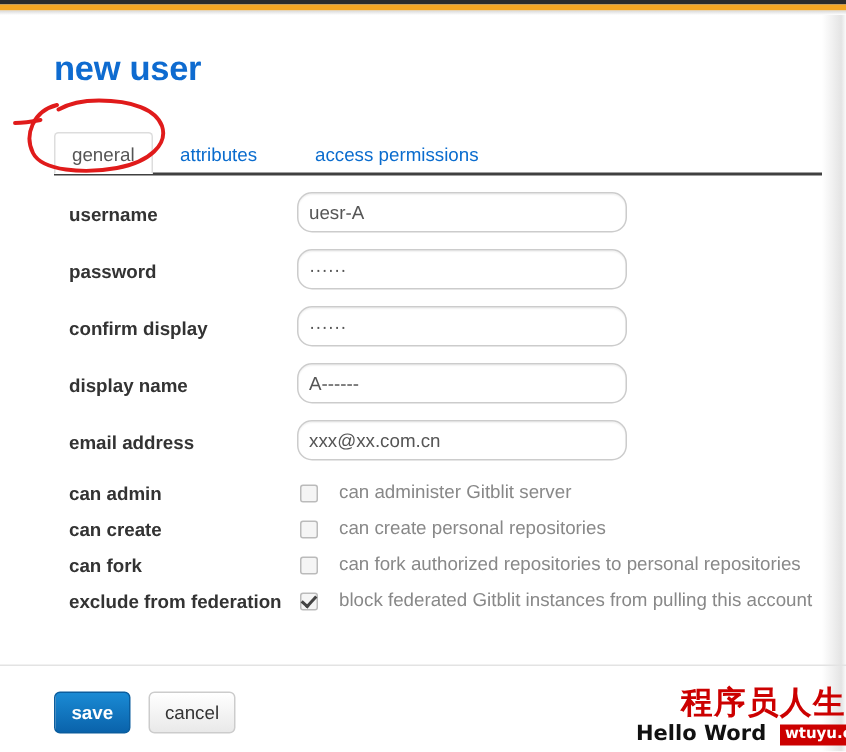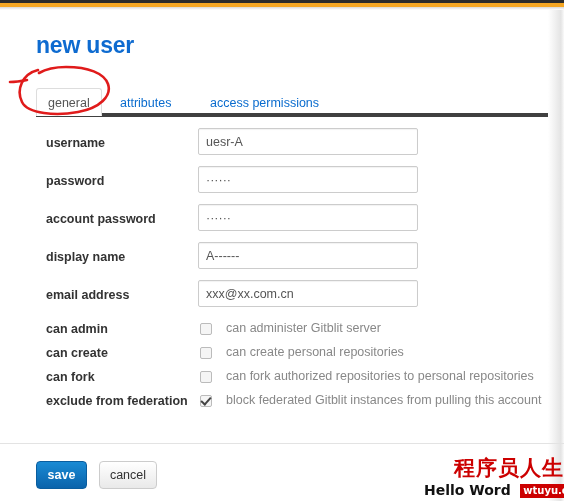--- a/index.html
+++ b/index.html
@@ -66,21 +66,21 @@
     letter-spacing: -0.2px;
   }
 
   
   #tabs {
     position: absolute;
     top: 78px;
     left: 36px;
     width: 512px;
     height: 29px;
-    border-bottom: 4px solid #404040;
+    border-bottom: 2px solid #404040;
     box-sizing: border-box;
   }
   .tab {
     position: absolute;
     top: 0;
     font-size: 12.5px;
     line-height: 28px;
     height: 28px;
     padding: 0 11px;
     box-sizing: border-box;
@@ -136,21 +136,21 @@
     position: absolute;
     left: 190px;
     top: 0px;
   }
   input.txt {
     width: 220px;
     height: 27px;
     box-sizing: border-box;
     padding: 3px 7px;
     border: 1px solid #cccccc;
-    border-radius: 2px;
+    border-radius: 10px;
     font-family: "Liberation Sans", sans-serif;
     font-size: 12.5px;
     color: #555555;
     background: #ffffff;
     box-shadow: inset 0 1px 1px rgba(0,0,0,0.055);
     outline: none;
   }
   input.txt::placeholder { color: #777777; }
 
   
@@ -313,21 +313,21 @@
     </div>
 
     <div class="row">
       <span class="label">password</span>
       <span class="control">
         <input class="txt" type="text" value="······" style="">
       </span>
     </div>
 
     <div class="row">
-      <span class="label">account password</span>
+      <span class="label">confirm display</span>
       <span class="control">
         <input class="txt" type="text" value="······" style="">
       </span>
     </div>
 
     <div class="row">
       <span class="label">display name</span>
       <span class="control">
         <input class="txt" type="text" value="A------" style="">
       </span>

